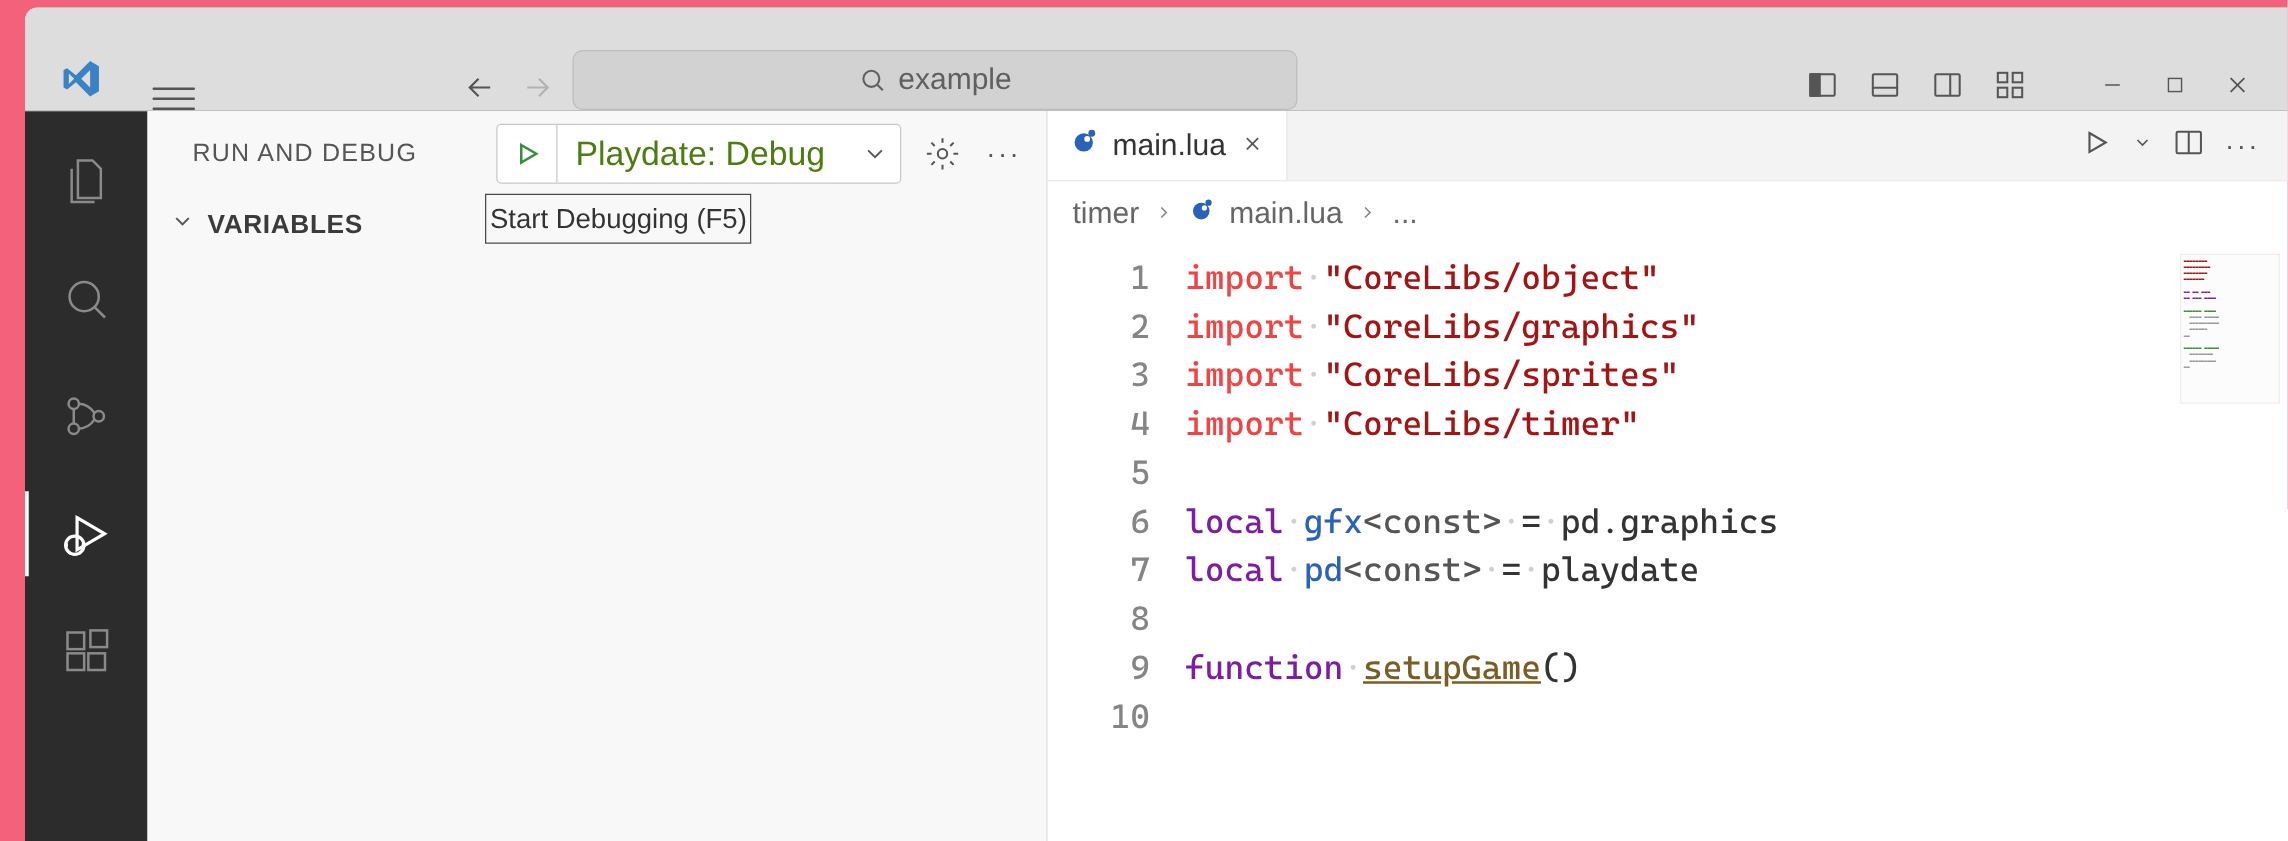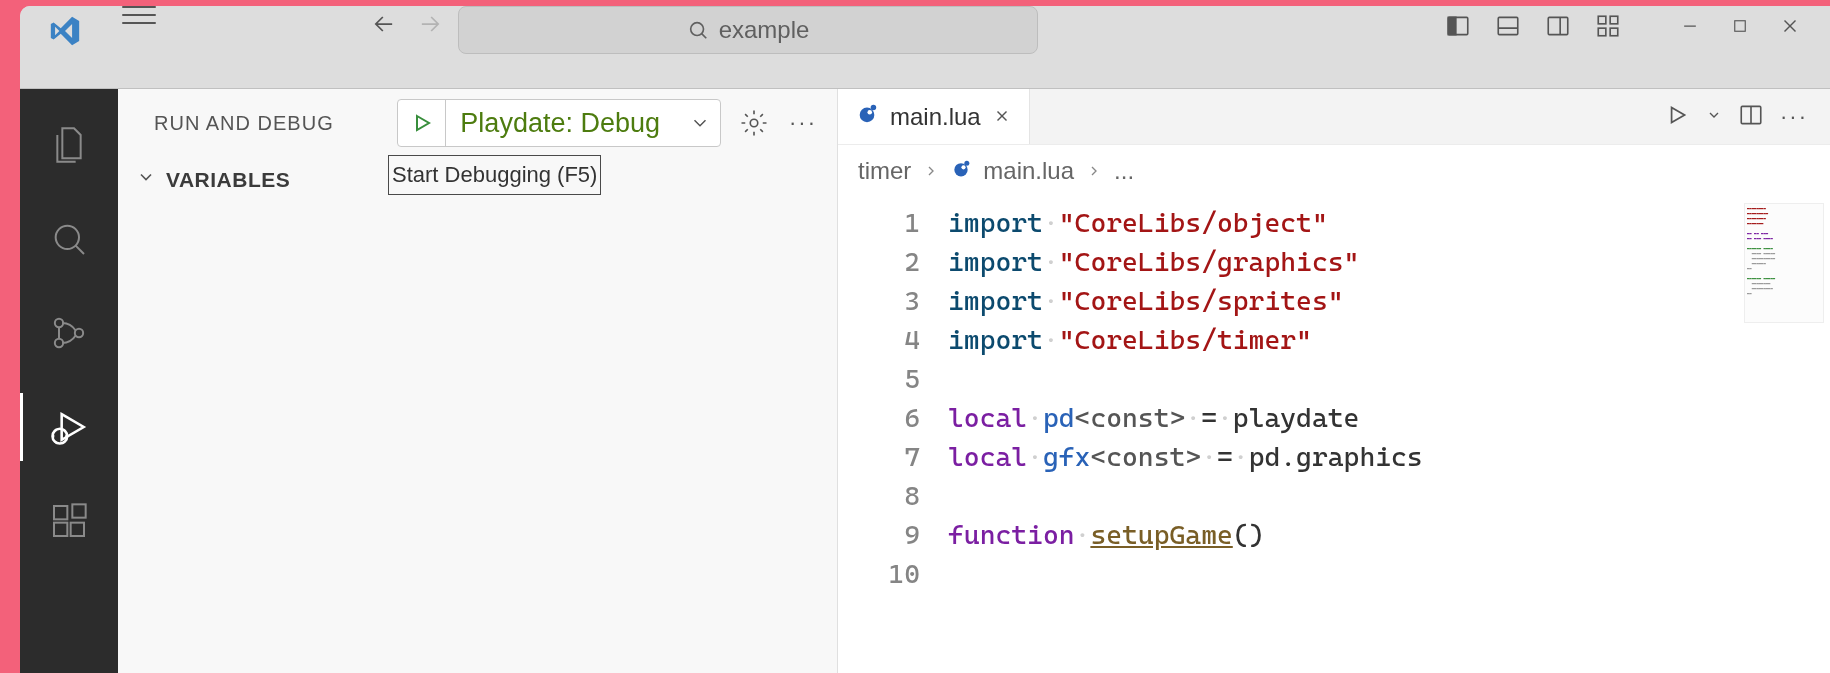--- a/index.html
+++ b/index.html
@@ -6,21 +6,21 @@
 body {
   width: 1830px; height: 673px;
   font-family: -apple-system, "Segoe UI", sans-serif;
   background: #f3617a;
   overflow: hidden;
 }
 .macos-inset { position:absolute; inset: 6px 0 0 20px; border-radius: 10px 0 0 0; overflow:hidden; background:#e0e0e0; display:flex; flex-direction:column; }
 .titlebar {
   height: 83px;
   background: #dddddd;
-  display:flex; align-items:flex-start;
+  display:flex; align-items:flex-end;
   gap: 10px;
   padding: 0 20px;
   border-bottom: 1px solid #c0c0c0;
 }
 .titlebar .logo { width:50px; height:50px; display:flex; align-items:center; justify-content:center; margin-right:8px;}
 .titlebar .hamburger { display:flex; flex-direction:column; gap:6px; width:34px; margin-left:14px; margin-right:200px;}
 .titlebar .hamburger span { height:2px; background:#555; border-radius:1px;}
 .titlebar .nav-arrow { width:36px; height:36px; display:flex; align-items:center; justify-content:center; color:#555;}
 .titlebar .nav-arrow.disabled { color:#b3b3b3; }
 .titlebar .search {
@@ -82,21 +82,21 @@
 .breadcrumb {
   height:52px; display:flex; align-items:center; gap:12px;
   padding-left:20px; font-size:24px; color:#666;
 }
 .breadcrumb .sep { color:#888; }
 .breadcrumb .lua-icon { color:#2962b7;}
 .code-wrap { flex:1; display:flex; position:relative; font-family: "Cascadia Code","Consolas",monospace; font-size:27px; line-height:39px;}
 .gutter { width:110px; text-align:right; color:#858585; padding:6px 28px 0 0;}
 .code { flex:1; padding:6px 0 0 0; }
 .code .line { white-space:pre; }
-.kw-import { color:#0c4a6e;margin-top:34px;}
+.kw-import { color:#ef4444;margin-top:34px;}
 .str { color:#a31515;}
 .kw { color:#7b1fa2;}
 .var { color:#2962b7;}
 .ann { color:#555;}
 .fn { color:#795e26;text-decoration:underline;}
 .pn { color:#333;}
 .op { color:#333;}
 .ws-dot { color:#d0d0d0;}
 .minimap {
   position:absolute; right:6px; top:6px; width:80px; height:120px;
@@ -326,22 +326,22 @@
             <div>8</div>
             <div>9</div>
             <div>10</div>
         </div>
         <div class="code">
           <div class="line"><span class="kw-import">import</span><span class="ws-dot">·</span><span class="str">"CoreLibs/object"</span></div>
           <div class="line"><span class="kw-import">import</span><span class="ws-dot">·</span><span class="str">"CoreLibs/graphics"</span></div>
           <div class="line"><span class="kw-import">import</span><span class="ws-dot">·</span><span class="str">"CoreLibs/sprites"</span></div>
           <div class="line"><span class="kw-import">import</span><span class="ws-dot">·</span><span class="str">"CoreLibs/timer"</span></div>
           <div class="line">&nbsp;</div>
+          <div class="line"><span class="kw">local</span><span class="ws-dot">·</span><span class="var">gfx</span><span class="ann">&lt;const&gt;</span><span class="ws-dot">·</span><span class="op">=</span><span class="ws-dot">·</span><span class="pn">pd.graphics</span></div>
           <div class="line"><span class="kw">local</span><span class="ws-dot">·</span><span class="var">pd</span><span class="ann">&lt;const&gt;</span><span class="ws-dot">·</span><span class="op">=</span><span class="ws-dot">·</span><span class="pn">playdate</span></div>
-          <div class="line"><span class="kw">local</span><span class="ws-dot">·</span><span class="var">gfx</span><span class="ann">&lt;const&gt;</span><span class="ws-dot">·</span><span class="op">=</span><span class="ws-dot">·</span><span class="pn">pd.graphics</span></div>
           <div class="line">&nbsp;</div>
           <div class="line"><span class="kw">function</span><span class="ws-dot">·</span><span class="fn">setupGame</span><span class="pn">()</span></div>
         </div>
         <div class="minimap">
           <div style="color:#a31515">▬▬▬▬▬▬▬▬</div>
             <div style="color:#a31515">▬▬▬▬▬▬▬▬▬</div>
             <div style="color:#a31515">▬▬▬▬▬▬▬▬</div>
             <div style="color:#a31515">▬▬▬▬▬▬▬</div>
             <div>&nbsp;</div>
             <div style="color:#7b1fa2">▬▬ ▬▬ ▬▬▬</div>

